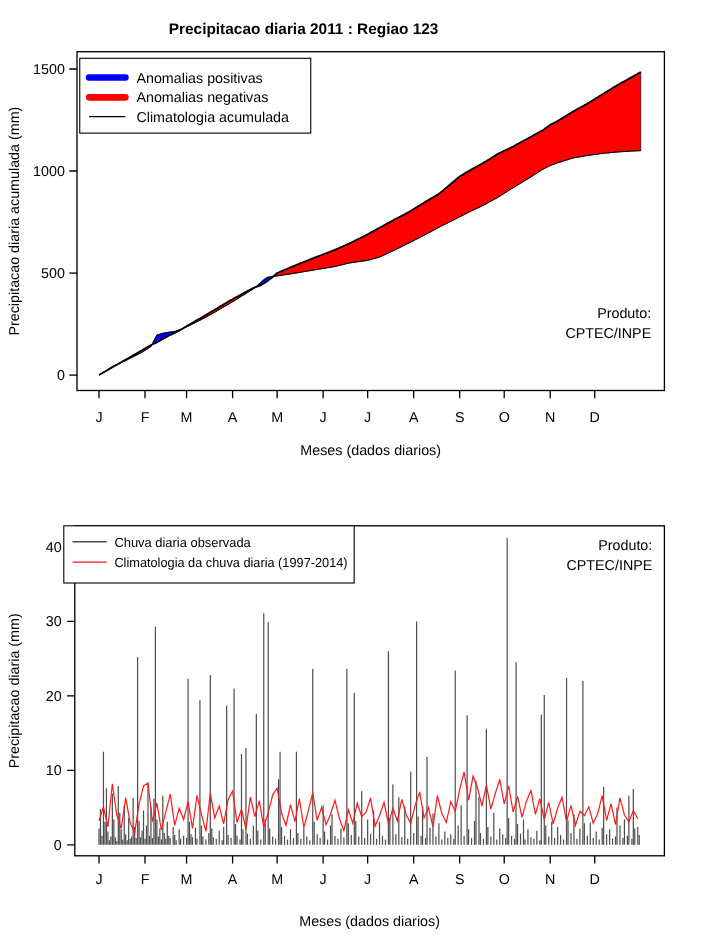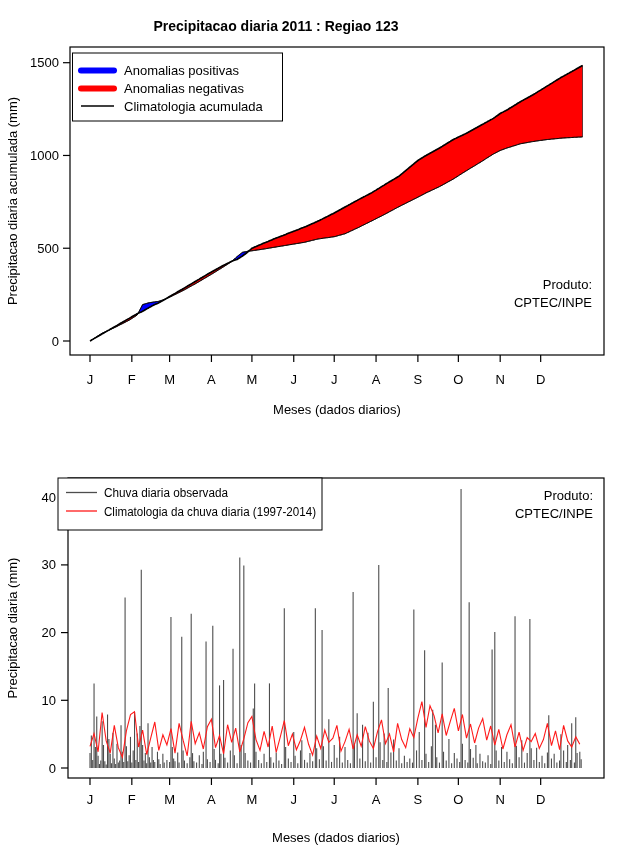--- a/index.html
+++ b/index.html
@@ -1,16 +1,16 @@
 <!DOCTYPE html>
 <html><head>
 <meta charset="utf-8">
 <style>
   html,body{margin:0;padding:0;background:#ffffff;}
-  #wrap{position:relative;width:640px;height:850px;background:#ffffff;overflow:hidden;}
+  #wrap{position:relative;width:640px;height:850px;background:#ffffff;overflow:hidden;border-radius:20px;}
   svg text{font-family:"Liberation Sans", sans-serif;fill:#000000;}
   .title-text{font-size:14px;font-weight:bold;}
   .ax-label{font-size:13px;}
   .legend-label{font-size:13px;}
   .legend-label-sm{font-size:12px;}
   .annot{font-size:13px;}
 </style>
 </head>
 <body>
 

